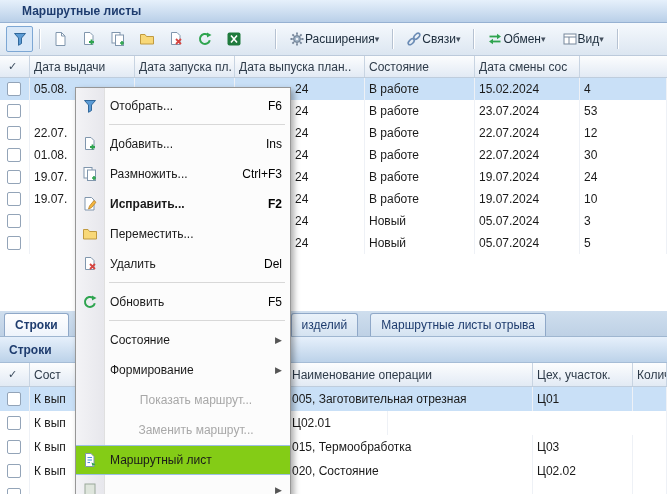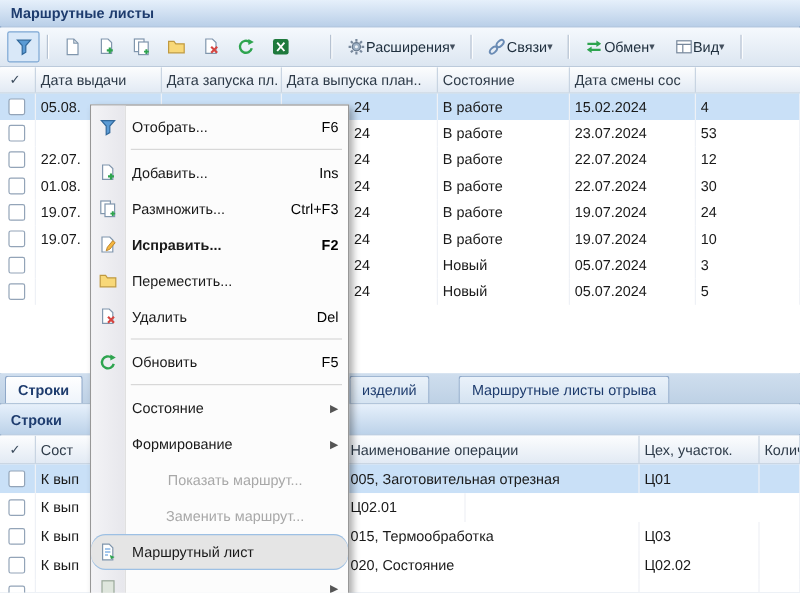--- a/index.html
+++ b/index.html
@@ -5,21 +5,21 @@
   html,body{margin:0;padding:0;}
   body{
     width:667px;height:494px;position:relative;overflow:hidden;background:#fff;
     font-family:"Liberation Sans",sans-serif;font-size:12px;color:#1a1a1a;
     box-shadow:inset 0 0 0 1px #7a96b8;
   }
   .ico{width:16px;height:16px;display:block;}
   
   .titlebar{position:absolute;left:0;top:0;right:0;height:22px;
     background:linear-gradient(#e6f0fb,#b9cfe8);border-bottom:1px solid #96b1d2;
-    display:flex;align-items:center;padding:0 9px;font-weight:bold;color:#1e3c6e;}
+    display:flex;align-items:center;padding:0 22px;font-weight:bold;color:#1e3c6e;}
   
   .toolbar{position:absolute;left:0;top:23px;right:0;height:32px;
     background:linear-gradient(#f5f9fd,#dce6f1);border-bottom:1px solid #bccadb;
     display:flex;align-items:center;padding:0 6px;gap:2px;}
   .tbtn{width:25px;height:24px;display:flex;align-items:center;justify-content:center;
     border:1px solid transparent;border-radius:2px;flex:0 0 auto;}
   .tbtn.active{background:#d9e8f8;border-color:#7da7d4;}
   .tsep{width:1px;height:20px;background:#b6c2d2;box-shadow:1px 0 0 #fff;margin:0 4px;flex:0 0 auto;}
   .tmenu{display:flex;align-items:center;gap:0;padding:3px 7px;color:#20303f;flex:0 0 auto;border-radius:2px;}
   .arrow{font-size:9px;color:#44505e;line-height:1;}
@@ -58,39 +58,39 @@
   .chk{color:#3a4a5c;font-size:11px;margin-left:4px;}
   
   .tabstrip{position:absolute;left:0;top:311px;right:0;height:26px;box-sizing:border-box;
     background:linear-gradient(#cfdeee,#bed1e5);border-bottom:1px solid #9fb6d0;
     display:flex;align-items:flex-end;padding:3px 4px 0;}
   .tab{height:23px;padding:0 10px;display:flex;align-items:center;box-sizing:border-box;
     border:1px solid #8fa8c8;border-bottom:none;border-radius:3px 3px 0 0;
     background:linear-gradient(#eaf2fa,#d5e3f1);color:#1e3c6e;white-space:nowrap;}
   .tab.active{background:linear-gradient(#ffffff,#eef4fb);font-weight:bold;}
   .tab2{margin-left:222px;}
-  .tab3{margin-left:24px;align-items:center;}
+  .tab3{margin-left:12px;align-items:center;}
   
   .caption{position:absolute;left:0;top:337px;right:0;height:26px;box-sizing:border-box;
     background:linear-gradient(#e6f0fb,#bcd2e9);border-bottom:1px solid #a5bcd6;
     display:flex;align-items:center;padding:0 9px;font-weight:bold;color:#1e3c6e;}
   
   .menu{position:absolute;left:75px;top:87px;width:216px;height:430px;z-index:10;
     background:#fcfcfc;border:1px solid #979797;box-shadow:3px 3px 6px rgba(0,0,0,.33);
     padding:3px 0;box-sizing:border-box;}
   .menu::before{content:'';position:absolute;left:0;top:0;bottom:0;width:28px;
     background:linear-gradient(to right,#f3f3f6,#e7e7ec);border-right:1px solid #e0e0e0;}
   .mi{position:relative;z-index:1;display:flex;align-items:center;height:30px;padding-right:8px;box-sizing:border-box;}
   .islot{width:28px;flex:0 0 28px;display:flex;align-items:center;justify-content:center;}
   .ml{padding-left:6px;flex:1;white-space:nowrap;overflow:hidden;}
   .ms{margin-left:12px;color:#000000;}
   .sub{font-size:9px;color:#555;margin-left:8px;}
   .mi.bold .ml,.mi.bold .ms{font-weight:bold;}
   .mi.disabled .ml{color:#a8a8a8;text-align:center;}
-  .mi.hl{background:#e5e5e5;box-shadow:inset 0 1px 0 #9dc0e4,inset 0 -1px 0 #9dc0e4;border-radius:12px;}
+  .mi.hl{background:#84cc16;box-shadow:inset 0 1px 0 #9dc0e4,inset 0 -1px 0 #9dc0e4;}
   .msep{position:relative;z-index:1;height:8px;}
   .msep::after{content:'';position:absolute;left:33px;right:5px;top:3px;height:1px;background:#d8d8d8;}
 </style>
 </head>
 <body>
 
 <div class="titlebar">
   <span>Маршрутные листы</span>
 </div>
 

